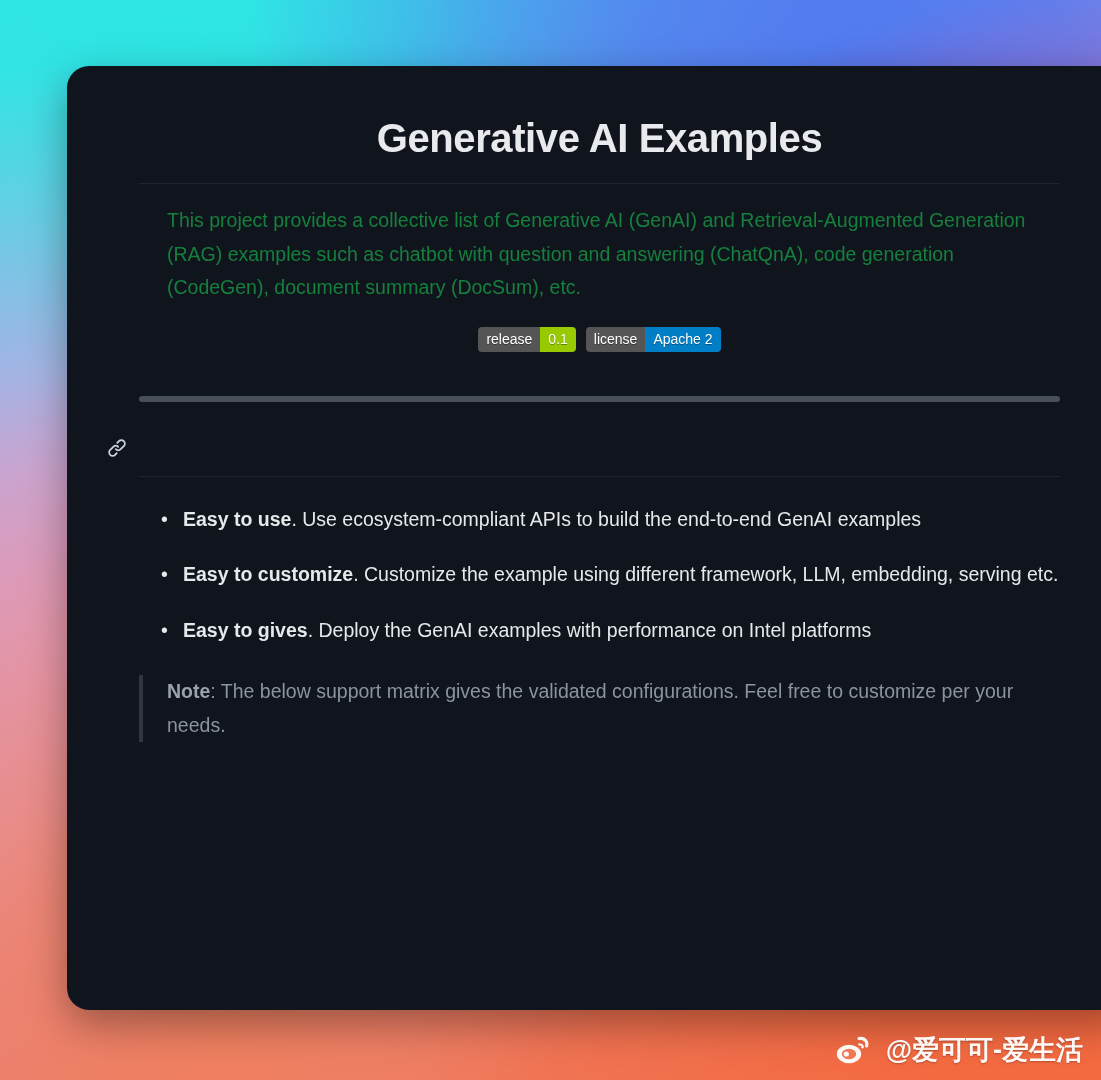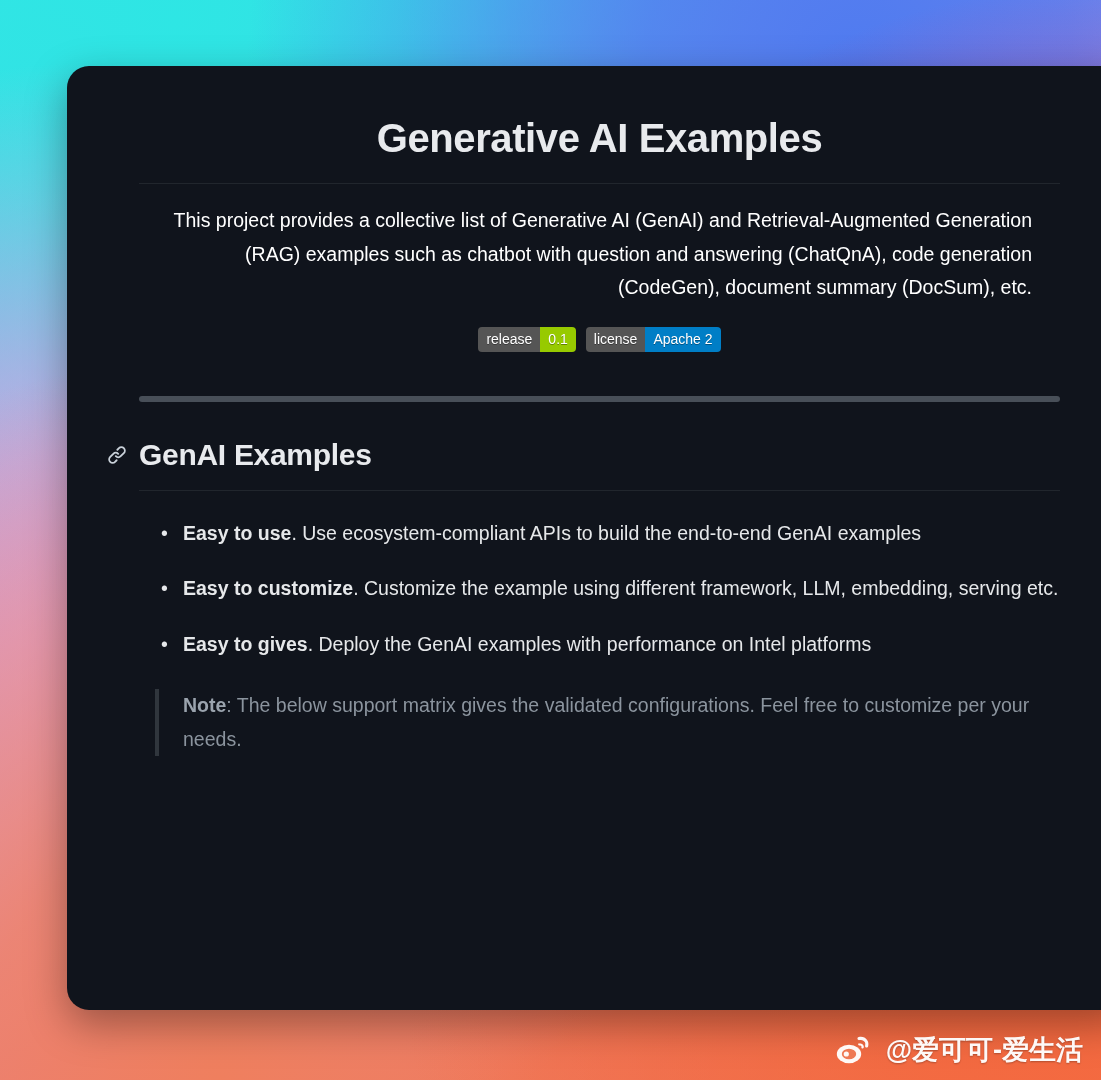--- a/index.html
+++ b/index.html
@@ -65,24 +65,24 @@
   }
 
   .rule-thin {
     height: 1px;
     background: #21262d;
     border: 0;
     margin: 0;
   }
 
   p.intro {
-    color: #ffffff;
-    font-size: 19.5px;
-    line-height: 33.5px;
-    text-align: right;
+    color: #15803d;
+    font-size: 19.5px;
+    line-height: 33.5px;
+    text-align: left;
     margin: 20px 0 0 0;
     padding: 0 28px;
   }
 
   
   .badges {
     display: flex;
     justify-content: center;
     gap: 10px;
     margin-top: 22px;
@@ -161,21 +161,21 @@
     content: "\2022";
     position: absolute;
     left: -22px;
     top: 0;
     color: #e6e8ea;
     font-size: 19.5px;
   }
   ul.feature-list li b { font-weight: bold; }
 
   blockquote.note {
-    margin: 28px 0 0 16px;
+    margin: 28px 0 0 0;
     padding: 0 0 0 24px;
     border-left: 4px solid #30363d;
     color: #8b949e;
     font-size: 19.5px;
     line-height: 33.5px;
   }
   blockquote.note b { font-weight: bold; color: #9aa3ad; }
 
   
   #watermark {
@@ -223,21 +223,20 @@
     </div>
 
     <hr class="rule-thick">
 
     <div class="sec-head">
       <span class="anchor-icon">
         <svg viewBox="0 0 16 16" width="20" height="20" fill="currentColor" aria-hidden="true">
           <path d="M7.775 3.275a.75.75 0 0 0 1.06 1.06l1.25-1.25a2 2 0 1 1 2.83 2.83l-2.5 2.5a2 2 0 0 1-2.83 0 .75.75 0 0 0-1.06 1.06 3.5 3.5 0 0 0 4.95 0l2.5-2.5a3.5 3.5 0 0 0-4.95-4.95l-1.25 1.25Zm-4.69 9.64a2 2 0 0 1 0-2.83l2.5-2.5a2 2 0 0 1 2.83 0 .75.75 0 0 0 1.06-1.06 3.5 3.5 0 0 0-4.95 0l-2.5 2.5a3.5 3.5 0 0 0 4.95 4.95l1.25-1.25a.75.75 0 0 0-1.06-1.06l-1.25 1.25a2 2 0 0 1-2.83 0Z"></path>
         </svg>
       </span>
-      <h2 class="sec-title">GenAI Examples</h2>
     </div>
     <hr class="rule-thin">
 
 
     <ul class="feature-list">
       <li><b>Easy to use</b><span>. Use ecosystem-compliant APIs to build the end-to-end GenAI examples</span></li>
       <li><b>Easy to customize</b><span>. Customize the example using different framework, LLM, embedding, serving etc.</span></li>
       <li><b>Easy to gives</b><span>. Deploy the GenAI examples with performance on Intel platforms</span></li>
     </ul>
 

